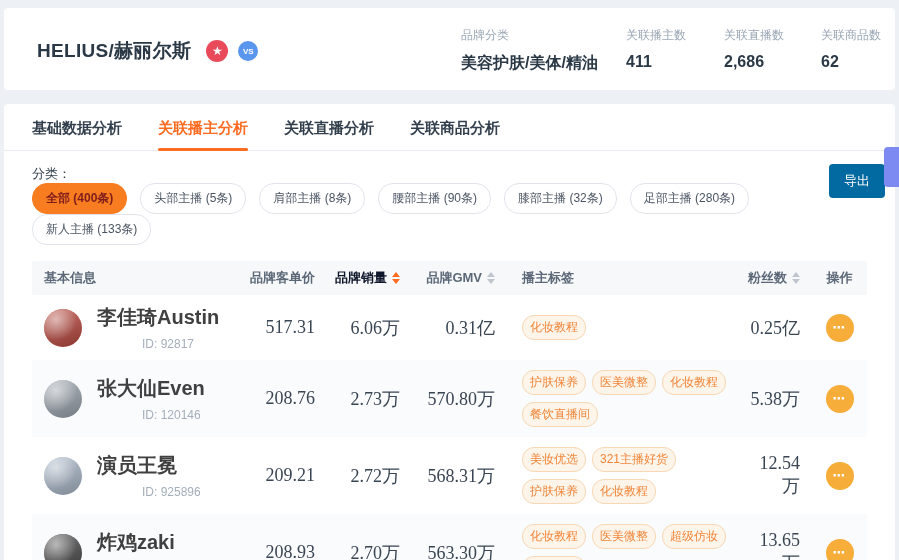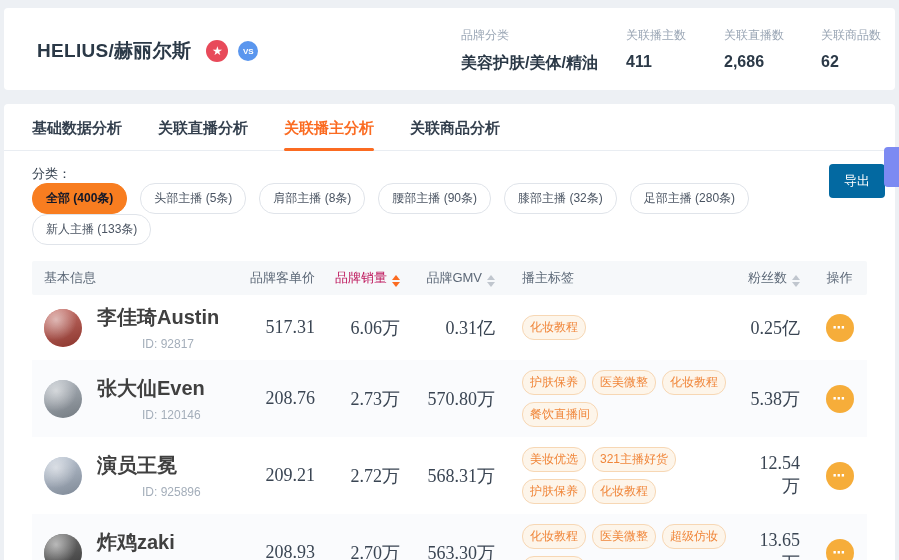--- a/index.html
+++ b/index.html
@@ -35,39 +35,39 @@
   .tab { font-size: 15px; font-weight: 700; color: #333f4d; padding: 15px 0 12px;
     margin-right: 36px; position: relative; cursor: pointer; }
   .tab.active { color: #fb6b21; }
   .tab.active::after { content: ""; position: absolute; left: 0; right: 0; bottom: -1px;
     height: 3px; background: #fb6b21; border-radius: 2px; }
 
   .filter-row { display: flex; align-items: center; padding: 14px 100px 12px 28px; position: relative; flex-wrap: wrap; }
   .filter-label { font-size: 13px; color: #333f4d; margin-right: 8px; }
   .chip { border: 1px solid #e0e4ea; border-radius: 15px; padding: 6px 13px; font-size: 12px;
     color: #4a5462; margin-right: 13px; background: #fff; cursor: pointer; white-space: nowrap; }
-  .chip.active { background: #f87d20; border-color: #f87d20; color: #0f172a; font-weight: 700; }
+  .chip.active { background: #f87d20; border-color: #f87d20; color: #7f1d1d; font-weight: 700; }
   .export-btn { position: absolute; right: 10px; top: 13px; background: #0369a1; color: #fff;
     font-size: 13px; border: none; border-radius: 4px; padding: 8px 15px; cursor: pointer;
     font-family: inherit; }
 
   .side-float { position: absolute; right: 0; top: 147px; width: 15px; height: 40px;
     background: #7c8af2; border-radius: 4px 0 0 4px; z-index: 9; cursor: pointer; }
 
   
   .table { margin: 4px 28px 0; }
   .thead, .trow { display: grid; grid-template-columns: 215px 80px 85px 95px 235px 70px 1fr;
     align-items: center; }
   .thead { background: #f6f8fa; height: 34px; border-radius: 2px; }
-  .th { font-size: 13px; color: #5c6877; font-weight: 400; display: flex; align-items: flex-end; }
+  .th { font-size: 13px; color: #5c6877; font-weight: 700; display: flex; align-items: center; }
   .th.info { padding-left: 12px; }
   .th.price, .th.sales, .th.gmv, .th.fans { justify-content: flex-end; padding-right: 12px; }
   .th.tags { padding-left: 15px; }
   .th.action { justify-content: center; }
-  .th.sorted { color: #be185d; }
+  .th.sorted { color: #0f172a; }
   .caret { display: inline-flex; flex-direction: column; margin-left: 5px; }
   .caret i { width: 0; height: 0; border-left: 4px solid transparent; border-right: 4px solid transparent; display: block; }
   .caret .up { border-bottom: 5px solid #c0c6ce; margin-bottom: 2px; }
   .caret .down { border-top: 5px solid #c0c6ce; }
   .th.sorted .caret .up { border-bottom-color: #fb6b21; }
   .th.sorted .caret .down { border-top-color: #fb6b21; }
 
   .trow { min-height: 65px; }
   .trow.alt { background: #fafbfd; }
   .cell.info { display: flex; align-items: center; padding-left: 12px; }
@@ -112,22 +112,22 @@
     <div class="stat">
       <div class="stat-label">关联商品数</div>
       <div class="stat-value">62</div>
     </div>
   </div>
 </div>
 
 <div class="main">
   <div class="tabs">
     <div class="tab">基础数据分析</div>
+    <div class="tab active">关联播主分析</div>
     <div class="tab">关联直播分析</div>
-    <div class="tab active">关联播主分析</div>
     <div class="tab">关联商品分析</div>
   </div>
 
   <div class="filter-row">
     <span class="filter-label">分类：</span>
     <span id="chip-wrap" style="display:flex;flex-wrap:wrap;">
         <span class="chip active">全部 (400条)</span>
         <span class="chip">头部主播 (5条)</span>
         <span class="chip">肩部主播 (8条)</span>
         <span class="chip">腰部主播 (90条)</span>

